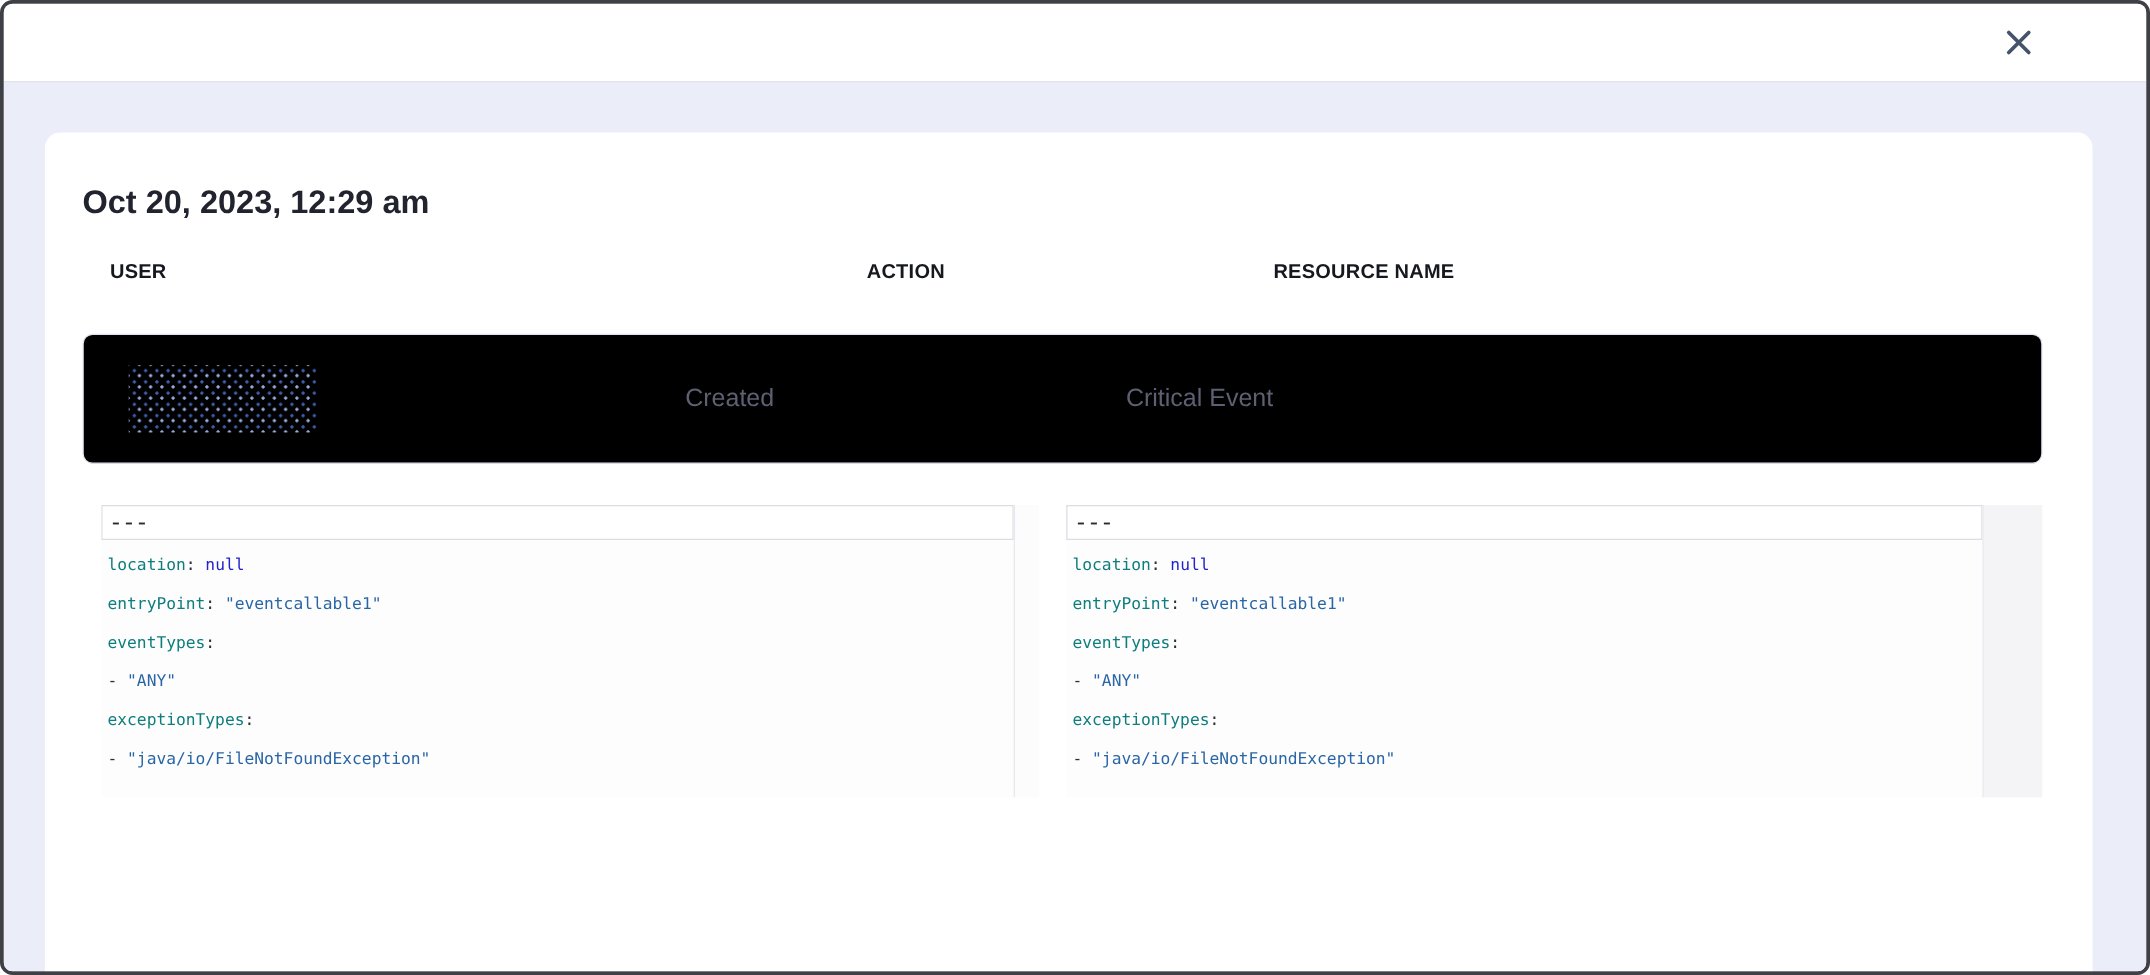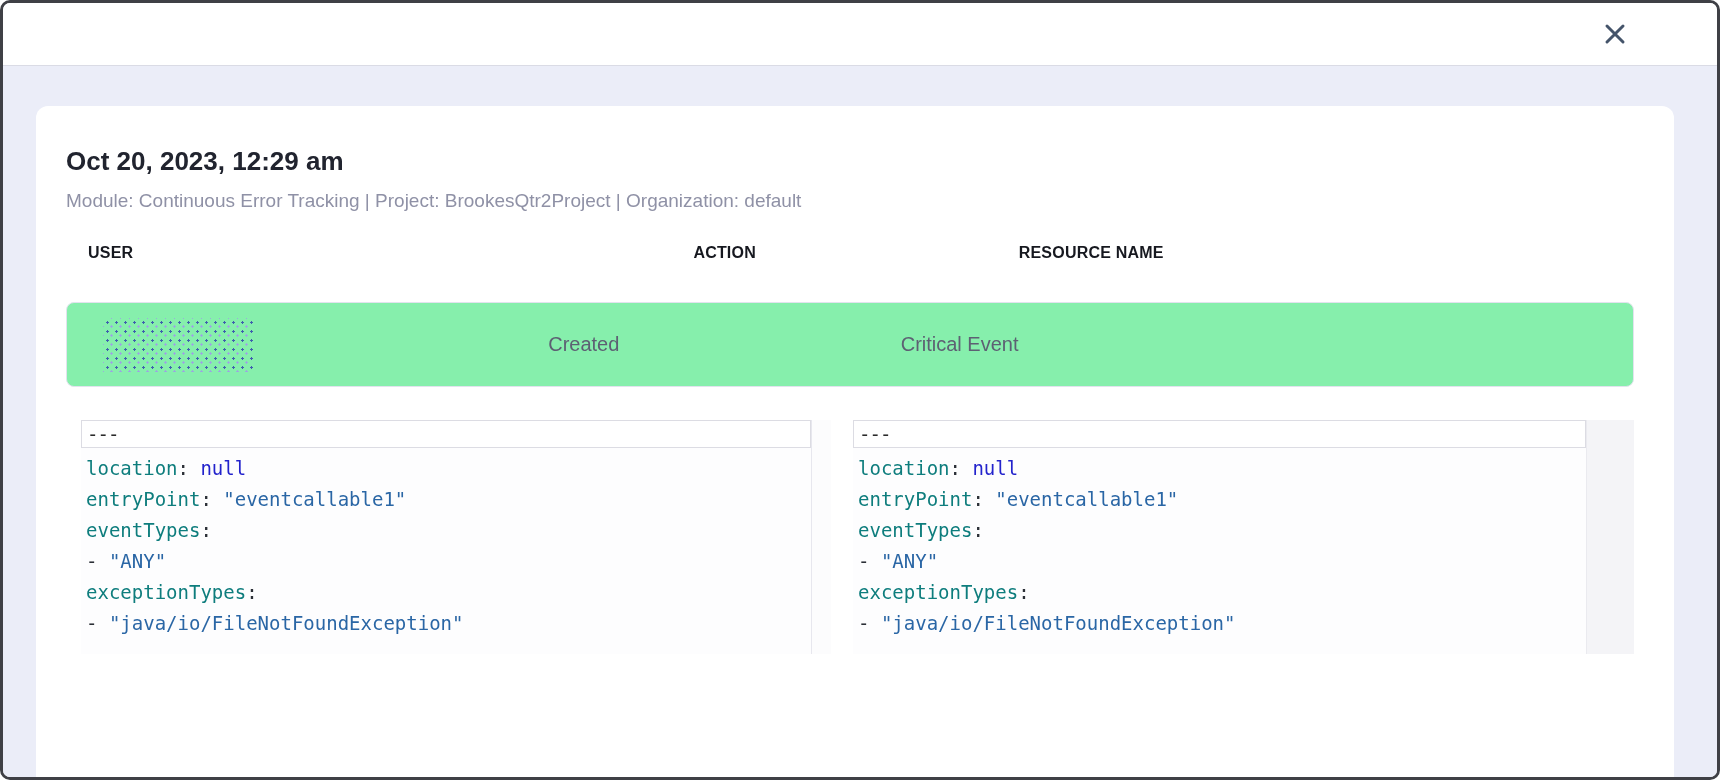--- a/index.html
+++ b/index.html
@@ -39,21 +39,21 @@
   .audit-headers {
     display:grid; grid-template-columns:22% 22% 26% 26%;
     margin-top:32px; font-size:16px; font-weight:700; color:#16181f; letter-spacing:0.2px;
   }
   .audit-headers .h-user { padding-left:22px; text-align:left; }
   .audit-headers .h-center { text-align:right; }
 
   .audit-row {
     display:grid; grid-template-columns:22% 22% 26% 26%;
     margin-top:40px; border:1px solid #e2e3ee; border-radius:8px;
-    height:85px; align-items:center; font-size:20px; color:#5d6073; background:#86efac;
+    height:104px; align-items:center; font-size:20px; color:#5d6073; background:#000000;
   }
   .audit-row .cell-center { text-align:center; }
   .redacted {
     margin-left:36px; width:150px; height:54px;
     background-image:
       radial-gradient(circle, #3f5fae 1.1px, rgba(0,0,0,0) 1.4px),
       radial-gradient(circle, #9aabdd 1.1px, rgba(0,0,0,0) 1.4px);
     background-size:9px 9px, 9px 9px;
     background-position:0 0, 4px 4px;
   }
@@ -74,41 +74,40 @@
   .pane-header-row {
     height:28px; border:1px solid #dcdce3; background:#ffffff;
     display:flex; align-items:center; padding-left:5px;
   }
   .mono { font-family:"DejaVu Sans Mono", monospace; }
   .pane-header-row .mono { font-size:19px; color:#2b2b2b; letter-spacing:-1px; }
 
   .code-lines { padding-top:5px; }
   .code-line {
     height:31px; line-height:31px; padding-left:5px;
-    font-family:"DejaVu Sans Mono", monospace; font-size:19px; white-space:pre;
+    font-family:"DejaVu Sans Mono", monospace; font-size:13px; white-space:pre;
   }
 </style>
 </head>
 <body>
 
 <div class="modal">
 
   <div class="modal-header">
     <button class="close-button">
       <svg width="24" height="24" viewBox="0 0 24 24">
         <path d="M4 4 L20 20 M20 4 L4 20" stroke="#44546a" stroke-width="3" stroke-linecap="round" fill="none"></path>
       </svg>
     </button>
   </div>
 
   <div class="modal-body">
     <div class="card">
 
       <div class="event-date">Oct 20, 2023, 12:29 am</div>
-      <div class="event-meta">Module: Continuous Error Tracking | Project: BrookesQtr2Project | Organization: default</div>
 
       <div class="audit-headers">
         <span class="h-user">USER</span>
         <span class="h-center">ACTION</span>
         <span class="h-center">RESOURCE NAME</span>
       </div>
 
       <div class="audit-row">
         <div>
           <div class="redacted"></div>

